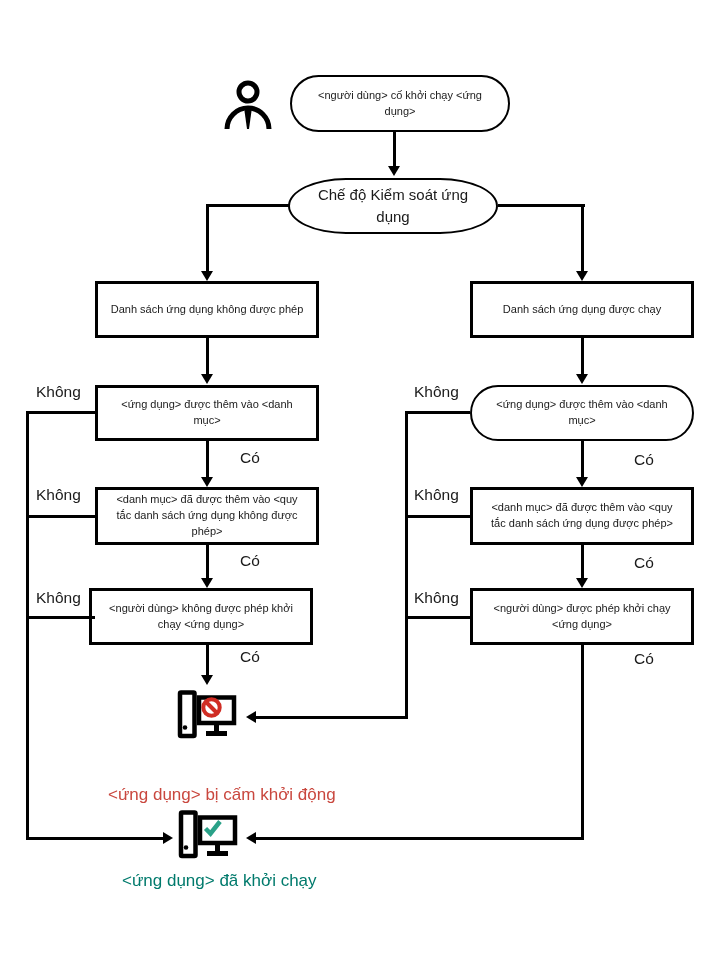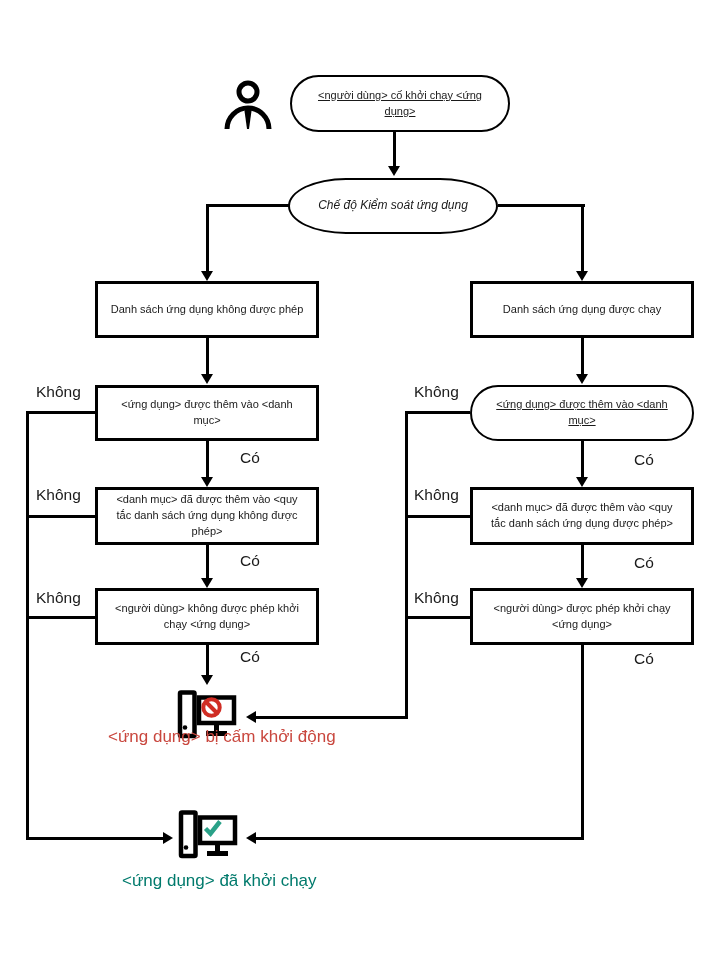--- a/index.html
+++ b/index.html
@@ -7,22 +7,22 @@
     width:720px;height:960px;background:#ffffff;position:relative;overflow:hidden;
     font-family:"Liberation Sans","DejaVu Sans",sans-serif;color:#1a1a1a;
   }
   .abs{position:absolute;}
   .node{
     position:absolute;display:flex;align-items:center;justify-content:center;
     text-align:center;font-size:11px;line-height:1.45;color:#1a1a1a;background:#fff;
     box-sizing:border-box;
   }
   .rect{border:3px solid #000;padding:0 10px;}
-  .stadium{border:2.5px solid #000;border-radius:29px;padding:0 22px;text-decoration:underline;}
-  .oval{border:2.5px solid #000;border-radius:60px / 29px;padding:20px 26px;font-size:12px;font-style:italic;}
+  .stadium{border:2.5px solid #000;border-radius:29px;padding:0 22px;}
+  .oval{border:2.5px solid #000;border-radius:60px / 29px;padding:20px 26px;font-size:15px;}
   .ln{position:absolute;background:#000;}
   .ah{position:absolute;width:0;height:0;}
   .ah-d{border-left:6.5px solid transparent;border-right:6.5px solid transparent;border-top:10px solid #000;}
   .ah-l{border-top:6.5px solid transparent;border-bottom:6.5px solid transparent;border-right:10px solid #000;}
   .ah-r{border-top:6.5px solid transparent;border-bottom:6.5px solid transparent;border-left:10px solid #000;}
   .lbl{position:absolute;font-size:15.5px;color:#1a1a1a;white-space:nowrap;}
   .caption{position:absolute;font-size:17px;white-space:nowrap;}
   .caption-blocked{color:var(--blocked-text,#c9473e);}
   .caption-started{color:var(--started-text,#007a6c);text-align:center;}
 </style>
@@ -44,21 +44,21 @@
 <div class="node rect" style="left:470px;top:281px;width:224px;height:57px">Danh sách ứng dụng được chạy</div>
 
 <div class="node rect" style="left:95px;top:385px;width:224px;height:56px">&lt;ứng dụng&gt; được thêm vào &lt;danh mục&gt;</div>
 
 <div class="node stadium" style="left:470px;top:385px;width:224px;height:56px">&lt;ứng dụng&gt; được thêm vào &lt;danh mục&gt;</div>
 
 <div class="node rect" style="left:95px;top:487px;width:224px;height:58px">&lt;danh mục&gt; đã được thêm vào &lt;quy tắc danh sách ứng dụng không được phép&gt;</div>
 
 <div class="node rect" style="left:470px;top:487px;width:224px;height:58px">&lt;danh mục&gt; đã được thêm vào &lt;quy tắc danh sách ứng dụng được phép&gt;</div>
 
-<div class="node rect" style="left:95px;top:588px;width:224px;height:57px">&lt;người dùng&gt; không được phép khởi chạy &lt;ứng dụng&gt;</div>
+<div class="node rect" style="left:89px;top:588px;width:224px;height:57px">&lt;người dùng&gt; không được phép khởi chạy &lt;ứng dụng&gt;</div>
 
 <div class="node rect" style="left:470px;top:588px;width:224px;height:57px">&lt;người dùng&gt; được phép khởi chạy &lt;ứng dụng&gt;</div>
 
 <div class="lbl" style="left:36px;top:383px">Không</div>
 <div class="lbl" style="left:36px;top:486px">Không</div>
 <div class="lbl" style="left:36px;top:589px">Không</div>
 <div class="lbl" style="left:414px;top:383px">Không</div>
 <div class="lbl" style="left:414px;top:486px">Không</div>
 <div class="lbl" style="left:414px;top:589px">Không</div>
 
@@ -132,15 +132,15 @@
   <rect x="4" y="6.5" width="14.5" height="43.5" rx="1" fill="#fff" stroke="#000" stroke-width="4.5"></rect>
   <circle cx="9" cy="41.5" r="2.3" fill="#000"></circle>
   <rect x="23" y="11.5" width="35" height="25.5" fill="#fff" stroke="#000" stroke-width="4.5"></rect>
   <path d="M40.5 37 V47" stroke="#000" stroke-width="5" fill="none"></path>
   <path d="M30 47.5 H51" stroke="#000" stroke-width="5" fill="none"></path>
   <g>
     <path d="M28.5 22.5 L33.5 27.5 L43 15.5" fill="none" style="stroke:var(--check-icon,#2aa188)" stroke-width="4.5"></path>
   </g>
 </svg>
 
-<div class="caption caption-blocked" style="left:108px;top:727px">&lt;ứng dụng&gt; bị cấm khởi động</div>
+<div class="caption caption-blocked" style="left:108px;top:785px">&lt;ứng dụng&gt; bị cấm khởi động</div>
 
 <div class="caption caption-started" style="left:122px;top:871px">&lt;ứng dụng&gt; đã khởi chạy</div>
 
 </body></html>

